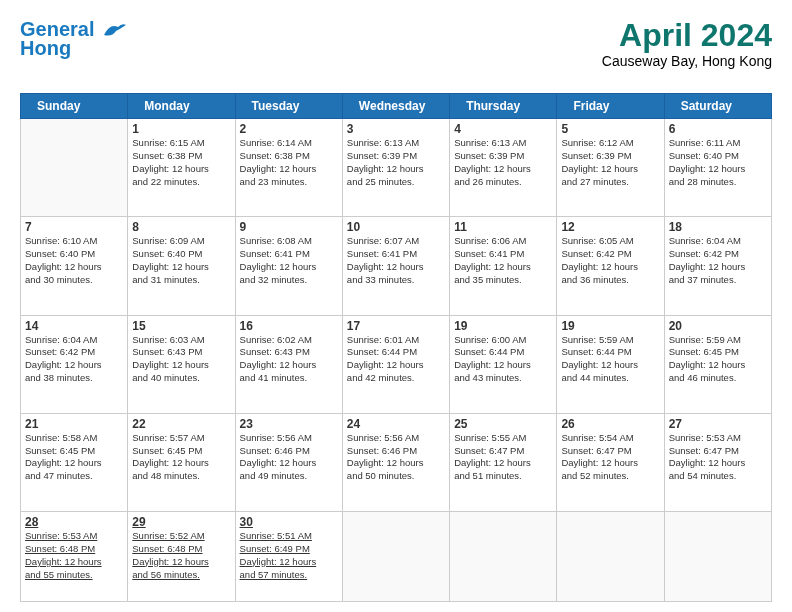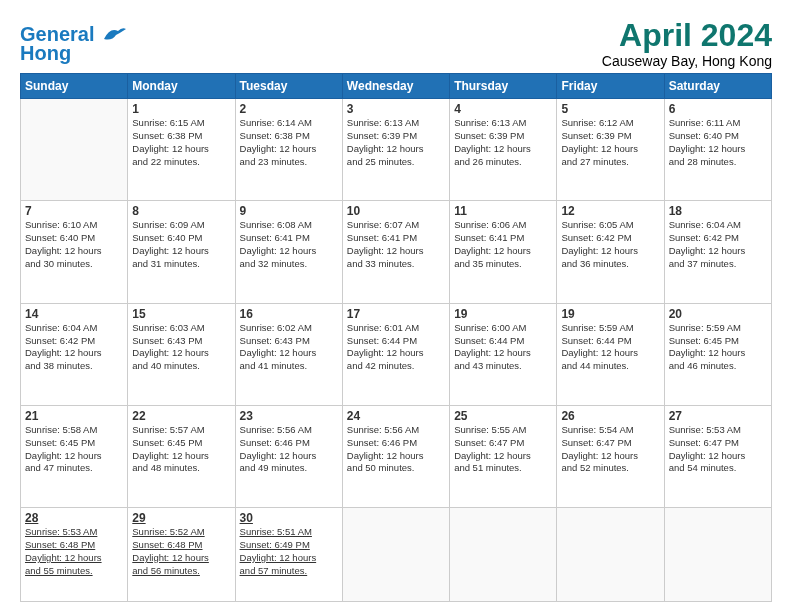--- a/index.html
+++ b/index.html
@@ -13,22 +13,22 @@
     .page {
       width: 792px;
       height: 612px;
       padding: 18px 20px 10px 20px;
       display: flex;
       flex-direction: column;
     }
     .header {
       display: flex;
       justify-content: space-between;
-      align-items: center;
-      margin-bottom: 4px;
+      align-items: flex-start;
+      margin-bottom: 24px;
     }
     .logo {
       display: flex;
       flex-direction: column;
       align-items: flex-start;
     }
     .logo-row {
       display: flex;
       align-items: center;
       gap: 2px;
@@ -51,21 +51,21 @@
       border: 1px solid #ccc;
       border-collapse: collapse;
       width: 100%;
       table-layout: fixed;
     }
     .calendar th {
       background-color: #2171b5;
       color: #fff;
       font-size: 12px;
       font-weight: bold;
-      padding: 5px 4px;
+      padding: 5px 16px;
       border: 1px solid #1a5fa0;
       text-align: left;
     }
     .calendar td {
       border: 1px solid #ccc;
       vertical-align: top;
       padding: 3px 4px;
       font-size: 10px;
       color: #333;
       height: 80px;

